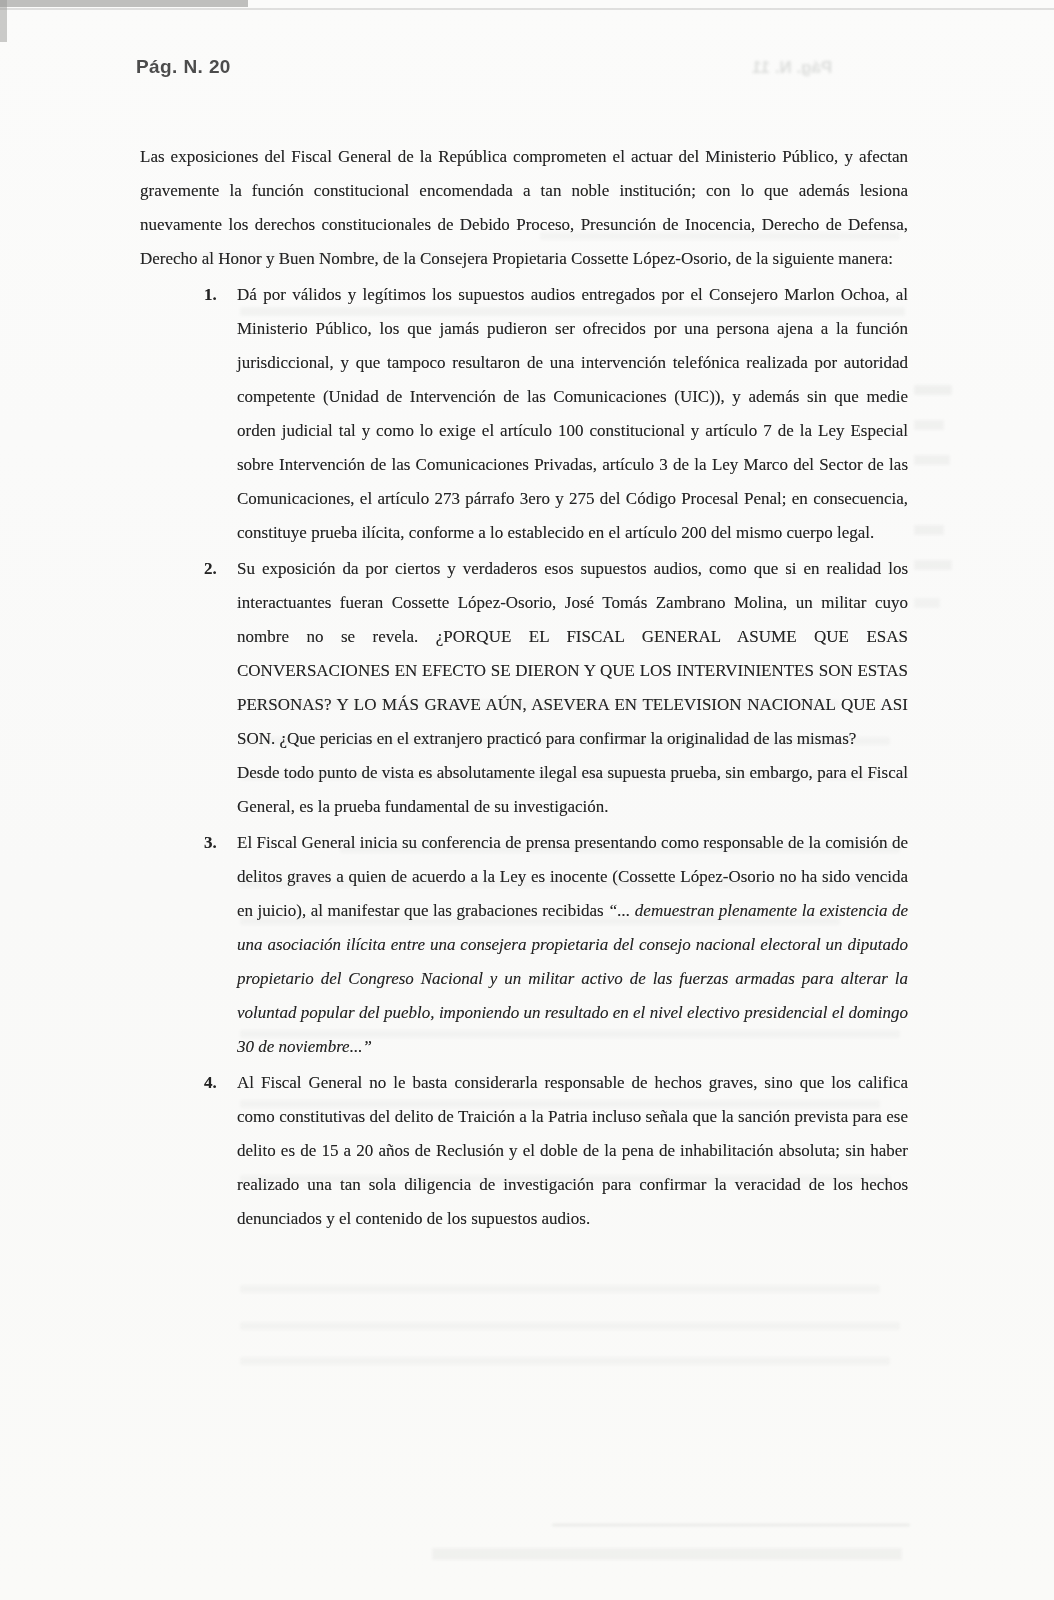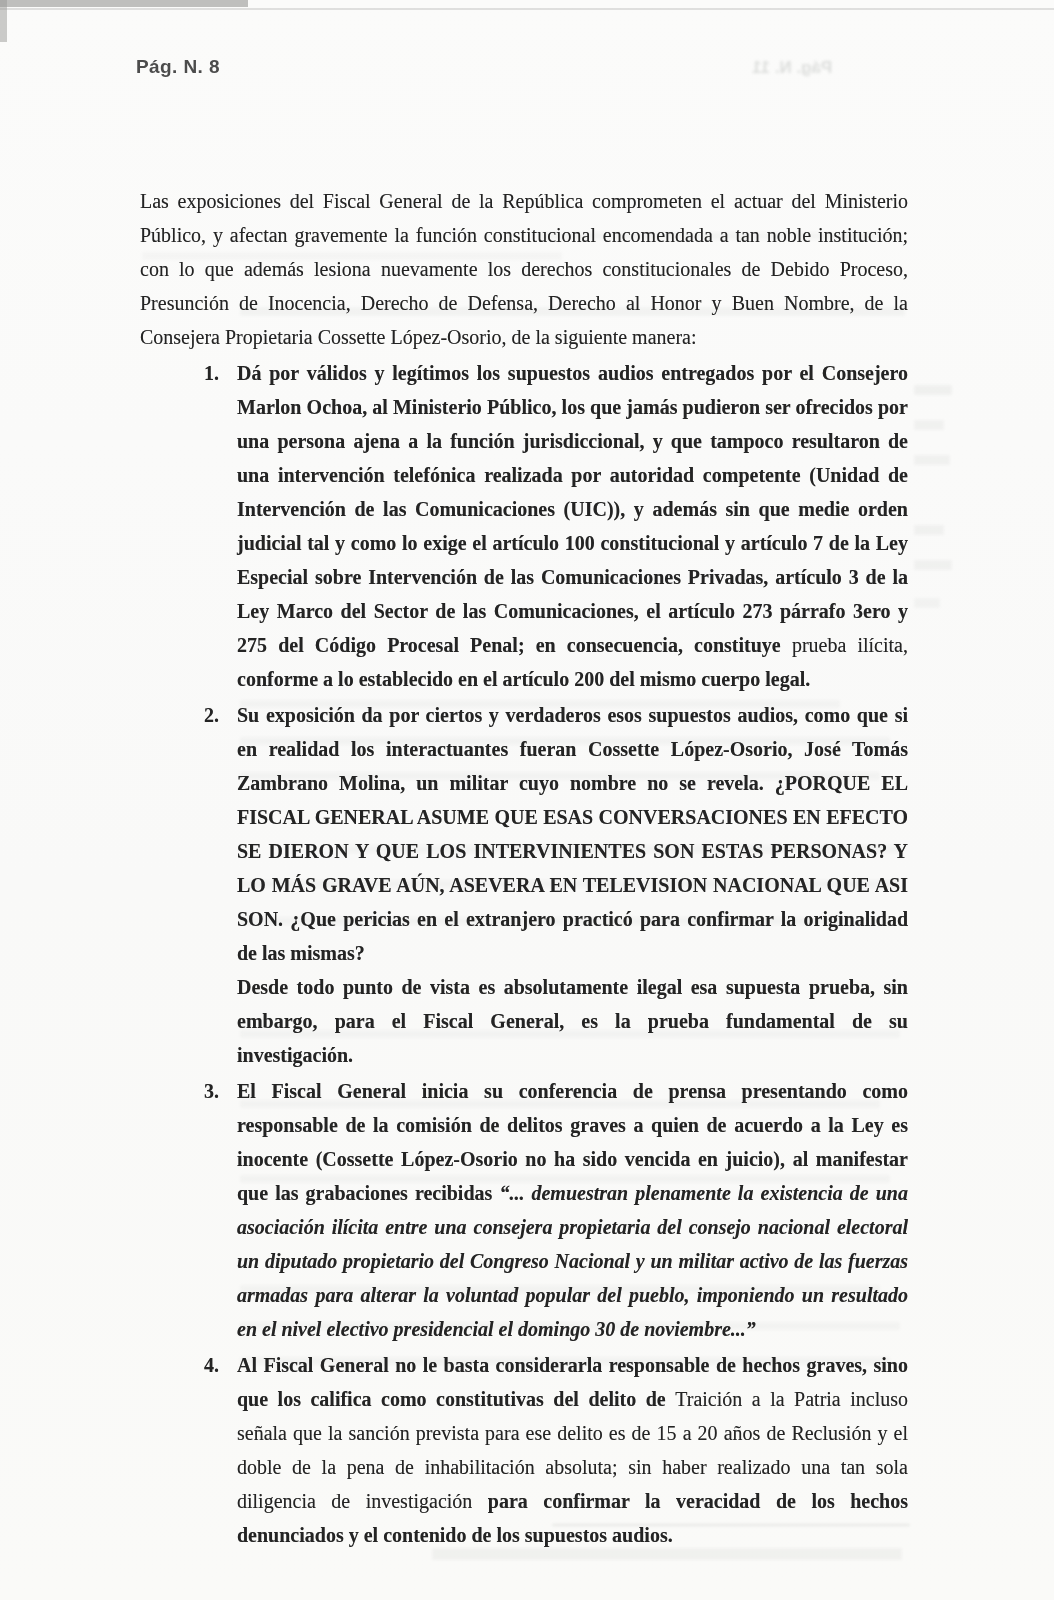--- a/index.html
+++ b/index.html
@@ -43,44 +43,43 @@
     font-family: "Liberation Sans", "DejaVu Sans", sans-serif;
     font-weight: 700; font-size: 17px;
     color: #8e938f; opacity: .28;
     transform: scaleX(-1);
     filter: blur(1.4px);
     z-index: 1;
   }
   .content {
     position: absolute; left: 140px; top: 140px; width: 768px;
     z-index: 2;
-    font-size: 20px;
+    font-size: 17px;
     line-height: 34px;
     text-align: justify;
     text-shadow: 0 0 .4px rgba(20,20,20,.35);
-    margin-top: 44px;
   }
   .intro { margin: 0 0 2px 0; }
   ol.numbered {
     list-style: none;
     margin: 0 0 0 97px;
     padding: 0;
   }
   ol.numbered li {
     position: relative;
     margin: 2px 0 2px 0;
   }
   .num {
     position: absolute;
     left: -33px;
     font-weight: 700;
   }
-  .seg-normal { font-weight: 700; font-style: normal; }
+  .seg-normal { font-weight: 400; font-style: normal; }
   .seg-bold { font-weight: 400; font-style: normal; }
-  .seg-bold-italic { font-weight: 700; font-style: italic; }
+  .seg-bold-italic { font-weight: 400; font-style: italic; }
   
   .ghost-layer { position: absolute; inset: 0; z-index: 0; }
   .ghost-bar {
     position: absolute;
     background: #7d827e;
     filter: blur(1.6px);
     border-radius: 2px;
   }
 </style>
 </head>
@@ -111,21 +110,21 @@
       <div class="ghost-bar" style="left: 240px; top: 1030px; width: 660px; height: 8px; opacity: 0.05;"></div>
       <div class="ghost-bar" style="left: 240px; top: 1100px; width: 640px; height: 8px; opacity: 0.05;"></div>
       <div class="ghost-bar" style="left: 240px; top: 1175px; width: 650px; height: 8px; opacity: 0.05;"></div>
       <div class="ghost-bar" style="left: 240px; top: 1285px; width: 640px; height: 8px; opacity: 0.05;"></div>
       <div class="ghost-bar" style="left: 240px; top: 1322px; width: 660px; height: 8px; opacity: 0.05;"></div>
       <div class="ghost-bar" style="left: 240px; top: 1357px; width: 650px; height: 8px; opacity: 0.05;"></div>
       <div class="ghost-bar" style="left: 552px; top: 1524px; width: 358px; height: 2px; opacity: 0.16;"></div>
       <div class="ghost-bar" style="left: 432px; top: 1548px; width: 470px; height: 12px; opacity: 0.07;"></div>
     </div>
 
-  <div class="page-number">Pág. N. 8</div>
+  <div class="page-number">Pág. N. 20</div>
   <div class="ghost-page-number">Pág. N. 11</div>
 
   <div class="content">
     <p class="intro">Las exposiciones del Fiscal General de la República comprometen el actuar del Ministerio Público, y afectan gravemente la función constitucional encomendada a tan noble institución; con lo que además lesiona nuevamente los derechos constitucionales de Debido Proceso, Presunción de Inocencia, Derecho de Defensa, Derecho al Honor y Buen Nombre, de la Consejera Propietaria Cossette López-Osorio, de la siguiente manera:</p>
     <ol class="numbered" id="list">
         <li>
     <span class="num">1.</span>
     <span class="body"><span class="seg-normal">Dá por válidos y legítimos los supuestos audios entregados por el Consejero Marlon Ochoa, al Ministerio Público, los que jamás pudieron ser ofrecidos por una persona ajena a la función jurisdiccional, y que tampoco resultaron de una intervención telefónica realizada por autoridad competente (Unidad de Intervención de las Comunicaciones (UIC)), y además sin que medie orden judicial tal y como lo exige el artículo 100 constitucional y artículo 7 de la Ley Especial sobre Intervención de las Comunicaciones Privadas, artículo 3 de la Ley Marco del Sector de las Comunicaciones, el artículo 273 párrafo 3ero y 275 del Código Procesal Penal; en consecuencia, constituye </span><span class="seg-bold">prueba ilícita,</span><span class="seg-normal"> conforme a lo establecido en el artículo 200 del mismo cuerpo legal.</span></span>
   </li>
         <li>

